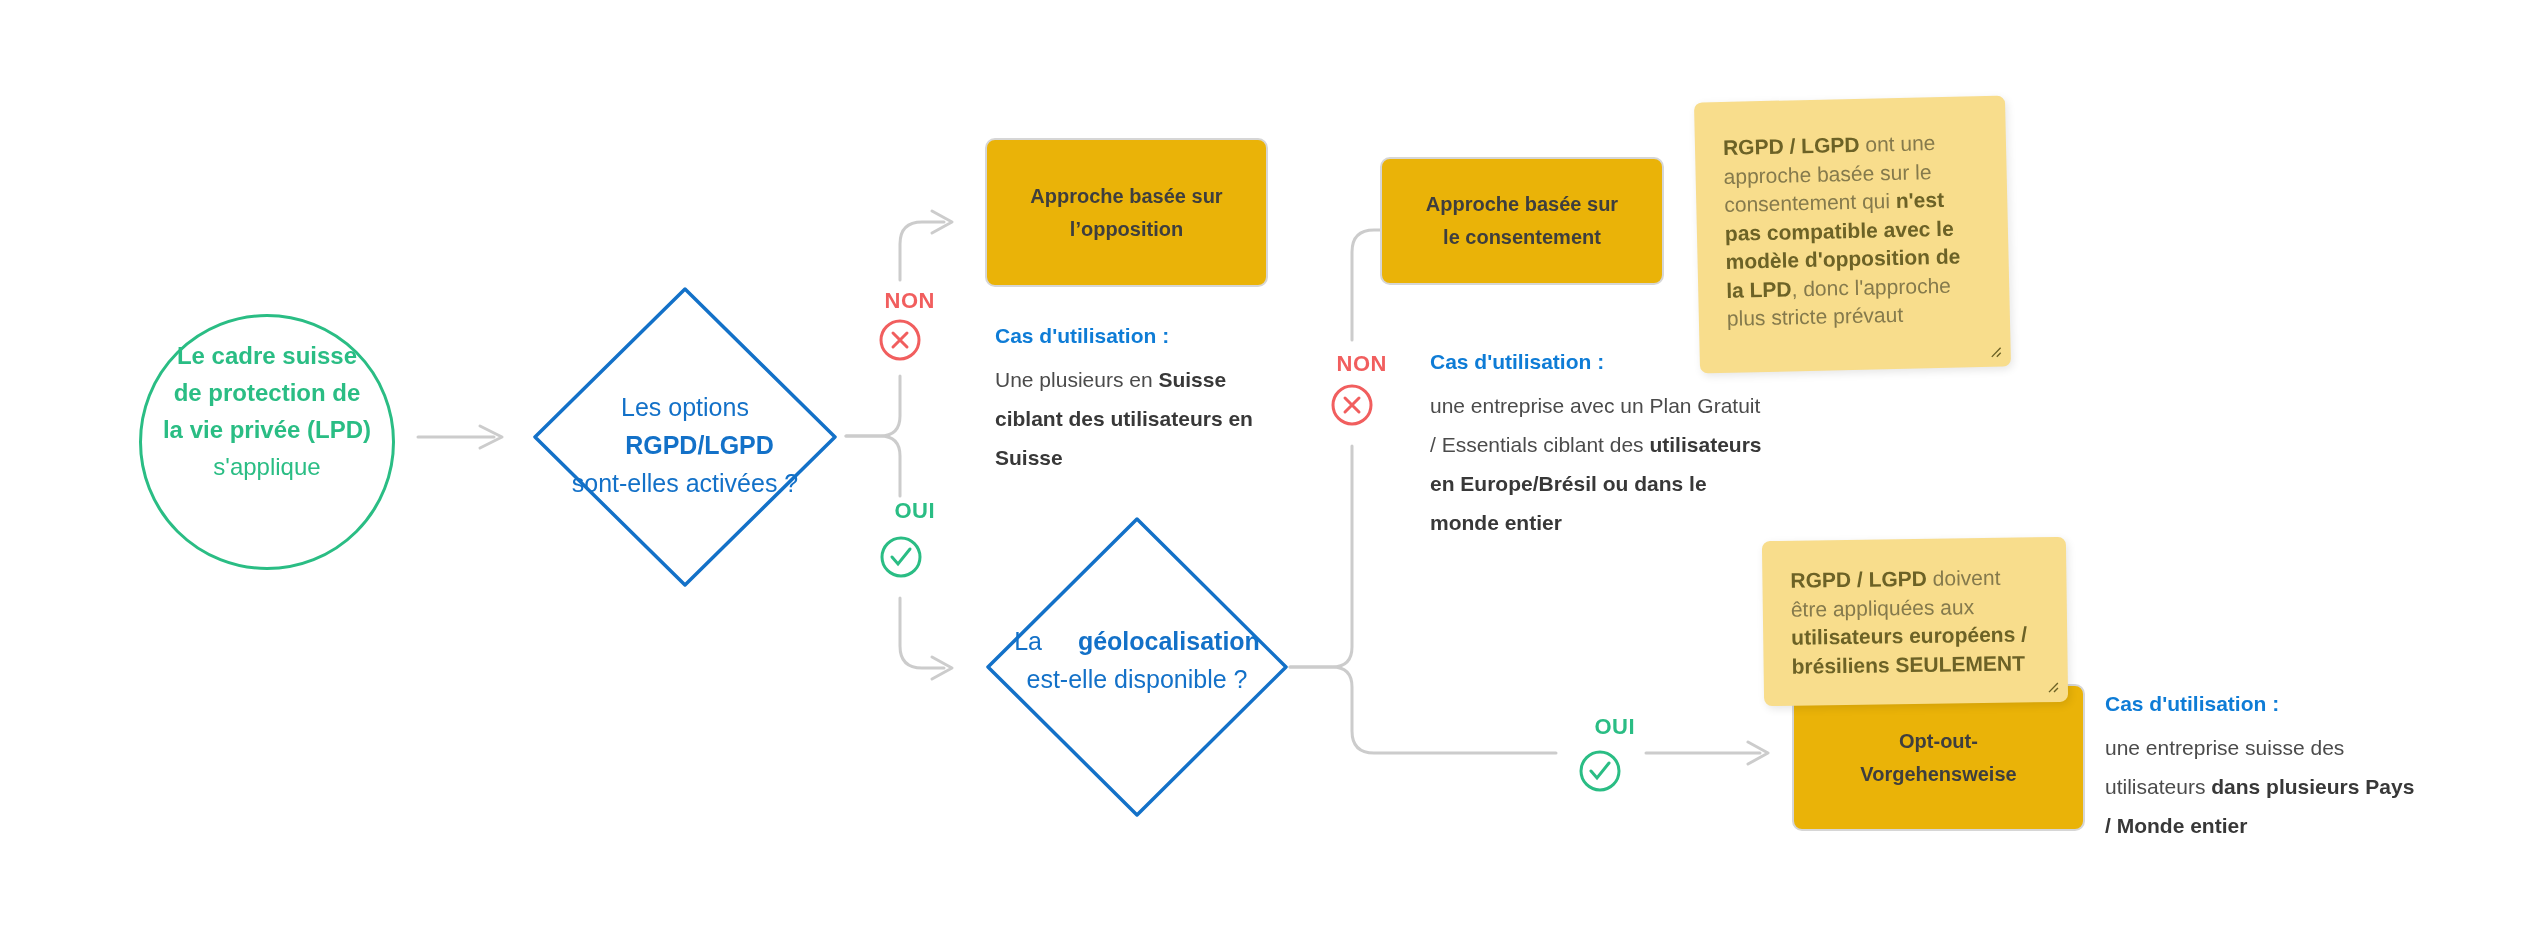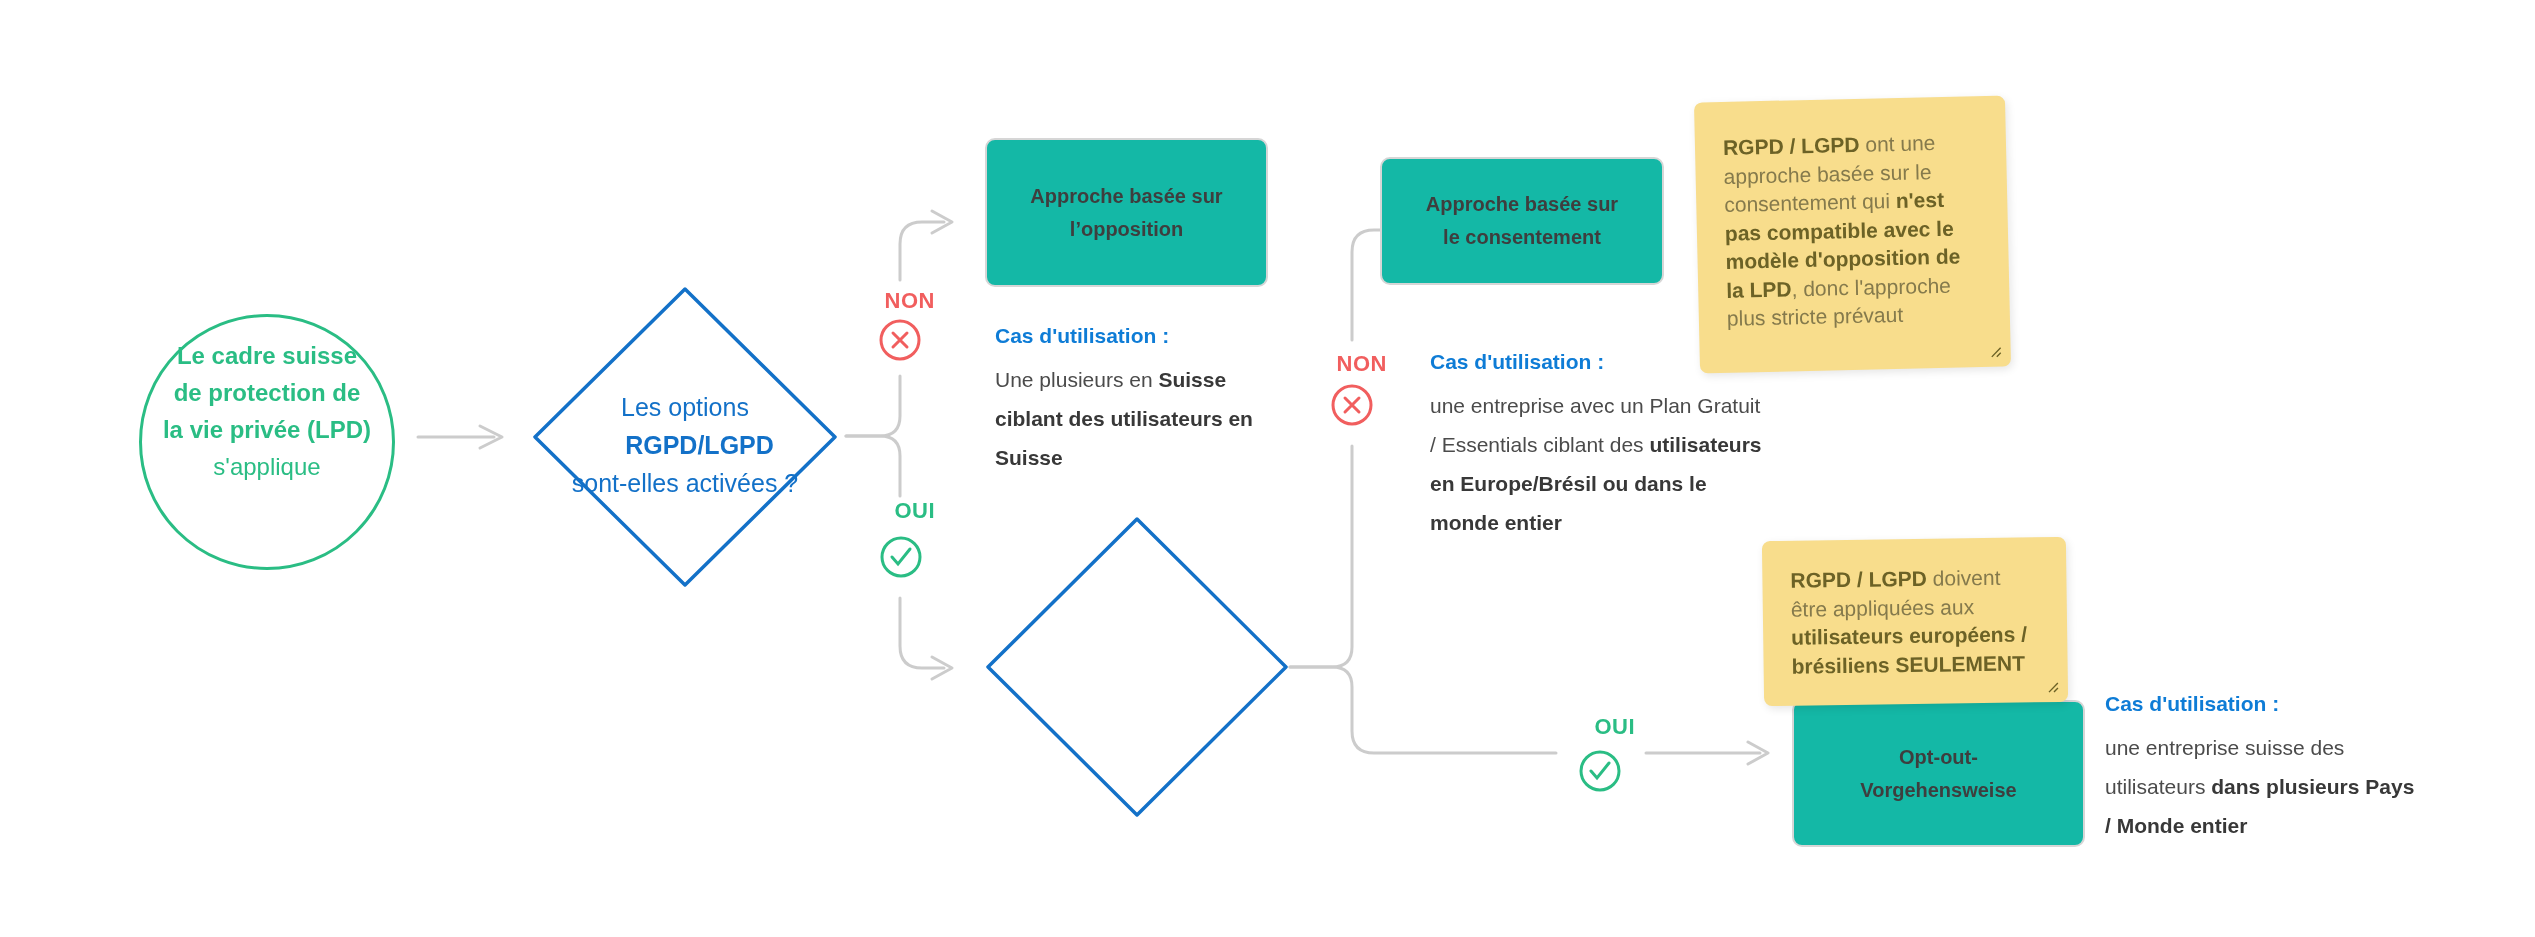--- a/index.html
+++ b/index.html
@@ -24,26 +24,26 @@
     border:3px solid var(--green);border-radius:50%;display:flex;align-items:flex-start;justify-content:center;
     text-align:center;padding:20px;}
   .start-circle .txt{font-size:24px;line-height:37px;color:var(--green);}
   .b{font-weight:700;}
 
   .decision-text{position:absolute;text-align:center;color:var(--blue);font-size:25px;line-height:38px;}
   .decision-text .b{font-weight:700;margin-left:29px;}
   #d1-text{left:568px;top:388px;width:234px;}
   #d2-text{left:1012px;top:622px;width:250px;}
 
-  .node-box{position:absolute;background:#14b8a6;border:2.5px solid var(--border_gray);border-radius:10px;
+  .node-box{position:absolute;background:#eab308;border:2.5px solid var(--border_gray);border-radius:10px;
     display:flex;align-items:center;justify-content:center;text-align:center;color:var(--box_text);
     font-size:20px;font-weight:700;line-height:33px;}
   #box-opposition{left:985px;top:138px;width:283px;height:149px;padding:0 30px;}
   #box-consent{left:1380px;top:157px;width:284px;height:128px;padding:0 34px;}
-  #box-optout{left:1792px;top:700px;width:293px;height:147px;}
+  #box-optout{left:1792px;top:684px;width:293px;height:147px;}
   #box-optout .inner{max-width:180px;}
 
   .branch-label{position:absolute;font-size:22px;font-weight:700;letter-spacing:.5px;text-align:right;width:70px;}
   .branch-label.no{color:var(--red);}
   .branch-label.yes{color:var(--green);}
   #no1{left:865px;top:288px;}  #yes1{left:865px;top:498px;}
   #no2{left:1317px;top:351px;} #yes2{left:1565px;top:714px;}
 
   .use-case{position:absolute;font-size:21px;line-height:39px;color:var(--text_dark);}
   .use-case .label{color:var(--label_blue);font-weight:700;display:block;margin-bottom:5px;}
@@ -121,20 +121,23 @@
       <span class="b">Le cadre suisse de protection de la vie privée (LPD)</span>
       <br>
       <span>s'applique</span>
     </div>
   </div>
 
   <div class="decision-text" id="d1-text">
     <span>Les options </span><span class="b">RGPD/LGPD</span><span> sont-elles activées ?</span>
   </div>
 
+  <div class="decision-text" id="d2-text">
+    <span>La </span><span class="b">géolocalisation</span><span> est-elle disponible ?</span>
+  </div>
 
   <div class="branch-label no" id="no1">NON</div>
   <div class="branch-label yes" id="yes1">OUI</div>
   <div class="branch-label no" id="no2">NON</div>
   <div class="branch-label yes" id="yes2">OUI</div>
 
   <div class="node-box" id="box-opposition">
     <div class="inner">Approche basée sur l’opposition</div>
   </div>
   <div class="node-box" id="box-consent">

